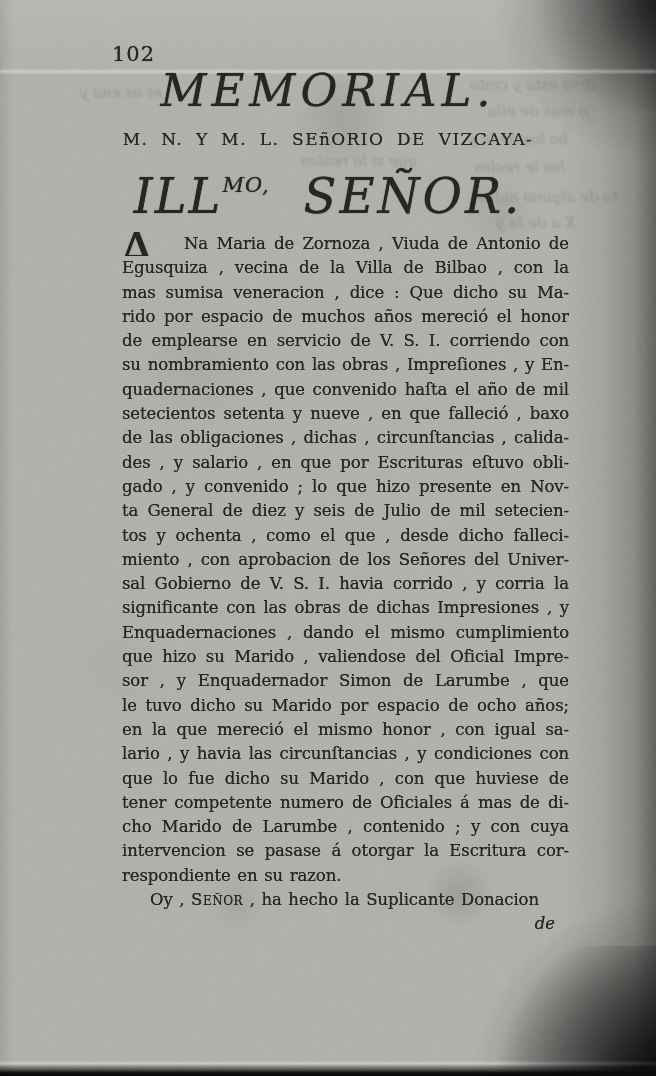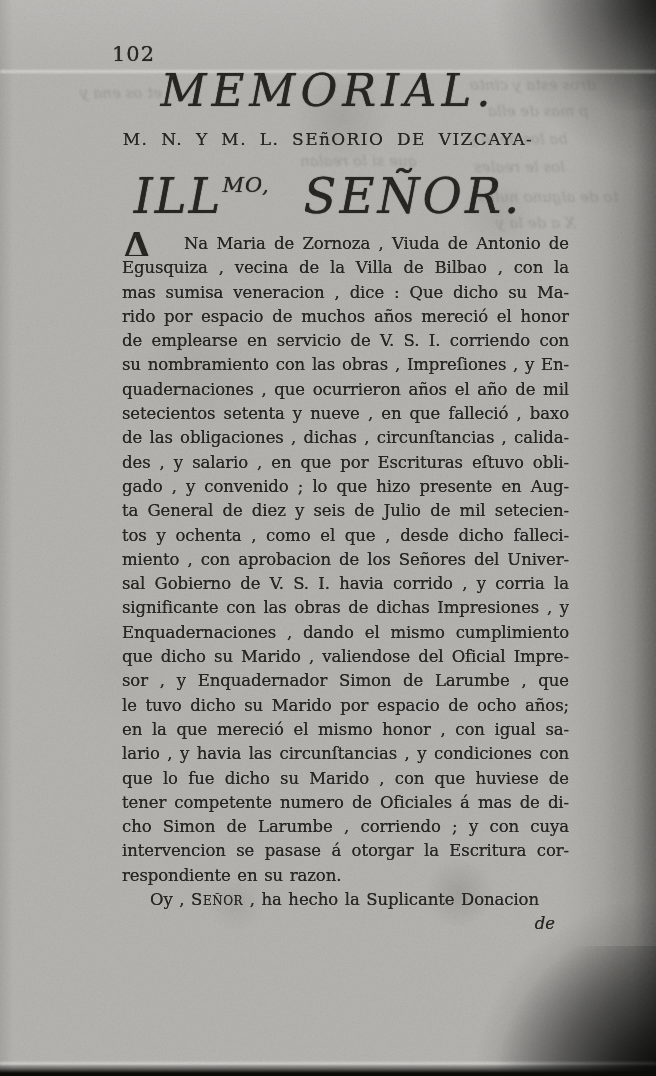--- a/index.html
+++ b/index.html
@@ -98,39 +98,39 @@
     <div class="firstline">
       <span class="dropcap">A</span><span>Na Maria de Zornoza , Viuda de Antonio de</span>
     </div>
     <div class="blines">
 
     <div class="bline">Egusquiza , vecina de la Villa de Bilbao , con la</div>
         <div class="bline">mas sumisa veneracion , dice : Que dicho su Ma-</div>
         <div class="bline">rido por espacio de muchos años mereció el honor</div>
         <div class="bline">de emplearse en servicio de V. S. I. corriendo con</div>
         <div class="bline">su nombramiento con las obras , Impreſiones , y En-</div>
-        <div class="bline">quadernaciones , que ocurrieron años el año de mil</div>
+        <div class="bline">quadernaciones , que convenido haſta el año de mil</div>
         <div class="bline">setecientos setenta y nueve , en que falleció , baxo</div>
         <div class="bline">de las obligaciones , dichas , circunſtancias , calida-</div>
         <div class="bline">des , y salario , en que por Escrituras eſtuvo obli-</div>
-        <div class="bline">gado , y convenido ; lo que hizo presente en Aug-</div>
+        <div class="bline">gado , y convenido ; lo que hizo presente en Nov-</div>
         <div class="bline">ta General de diez y seis de Julio de mil setecien-</div>
         <div class="bline">tos y ochenta , como el que , desde dicho falleci-</div>
         <div class="bline">miento , con aprobacion de los Señores del Univer-</div>
         <div class="bline">sal Gobierno de V. S. I. havia corrido , y corria la</div>
         <div class="bline">significante con las obras de dichas Impresiones , y</div>
         <div class="bline">Enquadernaciones , dando el mismo cumplimiento</div>
-        <div class="bline">que dicho su Marido , valiendose del Oficial Impre-</div>
+        <div class="bline">que hizo su Marido , valiendose del Oficial Impre-</div>
         <div class="bline">sor , y Enquadernador Simon de Larumbe , que</div>
         <div class="bline">le tuvo dicho su Marido por espacio de ocho años;</div>
         <div class="bline">en la que mereció el mismo honor , con igual sa-</div>
         <div class="bline">lario , y havia las circunſtancias , y condiciones con</div>
         <div class="bline">que lo fue dicho su Marido , con que huviese de</div>
         <div class="bline">tener competente numero de Oficiales á mas de di-</div>
-        <div class="bline">cho Simon de Larumbe , corriendo ; y con cuya</div>
+        <div class="bline">cho Marido de Larumbe , contenido ; y con cuya</div>
         <div class="bline">intervencion se pasase á otorgar la Escritura cor-</div>
         <div class="bline">respondiente en su razon.</div>
       </div>
     <div class="oyline">
       <span>Oy , </span><span class="sc">Señor</span><span> , ha hecho la Suplicante Donacion</span>
     </div>
     <div class="catchword">de</div>
   </div>
 
   <svg class="grain" width="656" height="1076" xmlns="http://www.w3.org/2000/svg">

